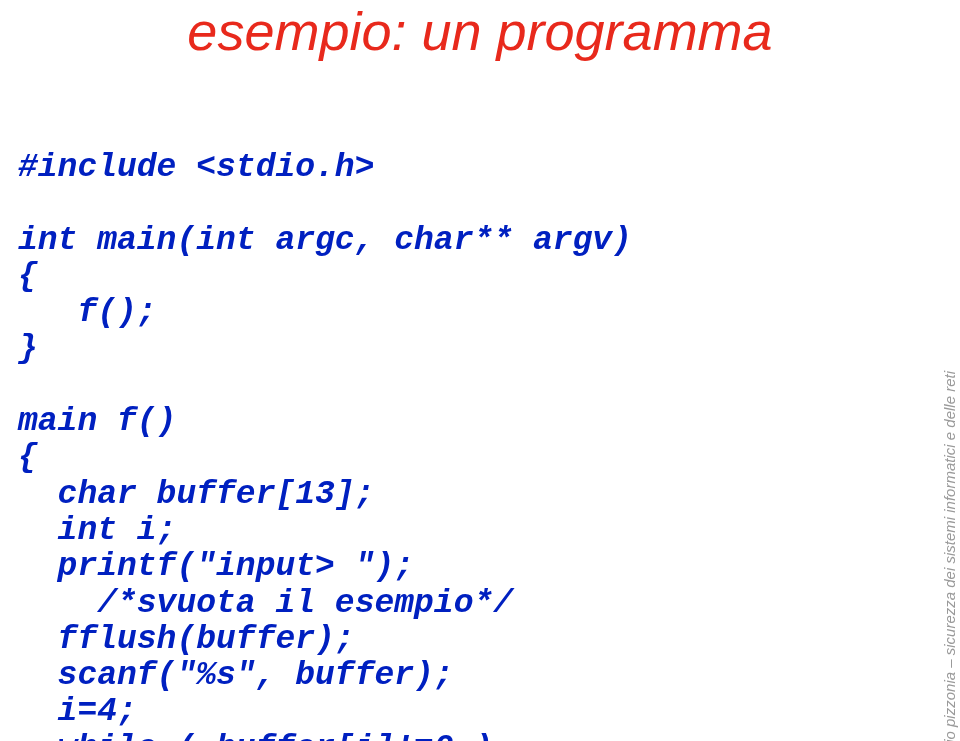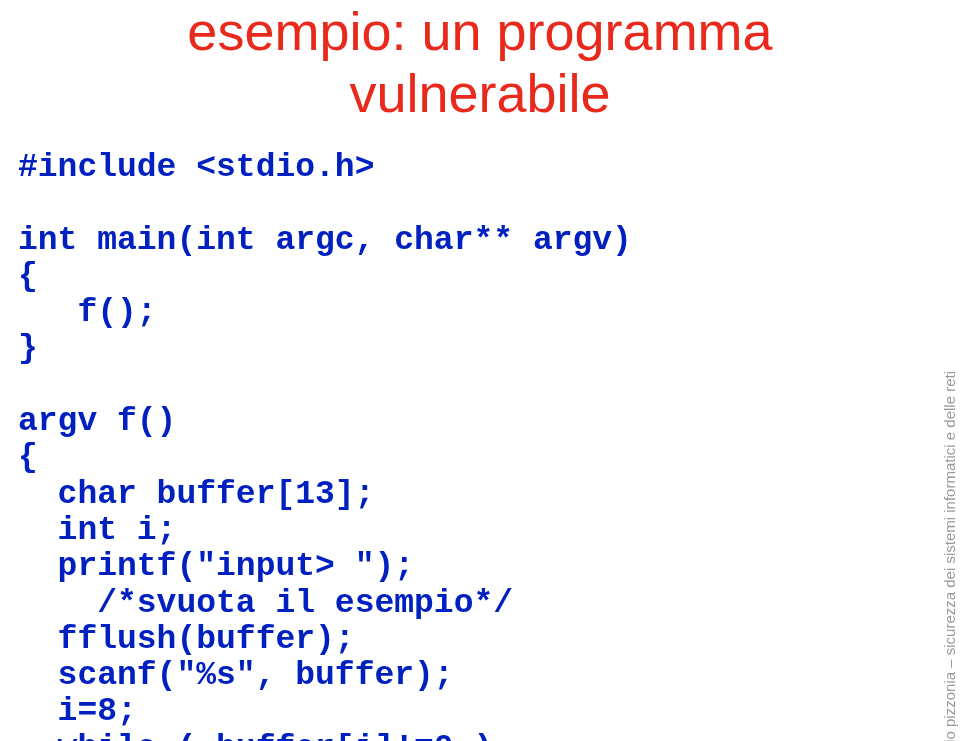--- a/index.html
+++ b/index.html
@@ -10,20 +10,21 @@
     font-family: Arial, Helvetica, sans-serif;
     background: #ffffff;
     position: relative;
     overflow: hidden;
   }
   .slide {
     position: relative;
     width: 960px;
     height: 741px;
     box-sizing: border-box;
+    font-style: italic;
   }
   .title {
     position: absolute;
     top: 0px;
     left: 0;
     width: 100%;
     text-align: center;
     color: #e8291c;
     font-size: 54px;
     line-height: 1.15;
@@ -52,39 +53,38 @@
     font-family: Arial, Helvetica, sans-serif;
     white-space: nowrap;
   }
 </style>
 </head>
 <body>
 
 <div class="slide">
   <div class="title">
     <span>esempio: un programma</span><br>
-    <span>vulnerabile</span>
   </div>
 
   <div class="code"><span>#include &lt;stdio.h&gt;</span>
 <span></span>
 <span>int main(int argc, char** argv)</span>
 <span>{</span>
 <span>   f();</span>
 <span>}</span>
 <span></span>
-<span>argv f()</span>
+<span>main f()</span>
 <span>{</span>
 <span>  char buffer[13];</span>
 <span>  int i;</span>
 <span>  printf("input&gt; ");</span>
 <span>    /*svuota il esempio*/</span>
 <span>  fflush(buffer);</span>
 <span>  scanf("%s", buffer);</span>
-<span>  i=8;</span>
+<span>  i=4;</span>
 <span>  while ( buffer[i]!=0 )</span>
 
 
 
 
 
 </div>
 
   <div class="footer">© 2006-2013 maurizio pizzonia – sicurezza dei sistemi informatici e delle reti</div>
 </div>

